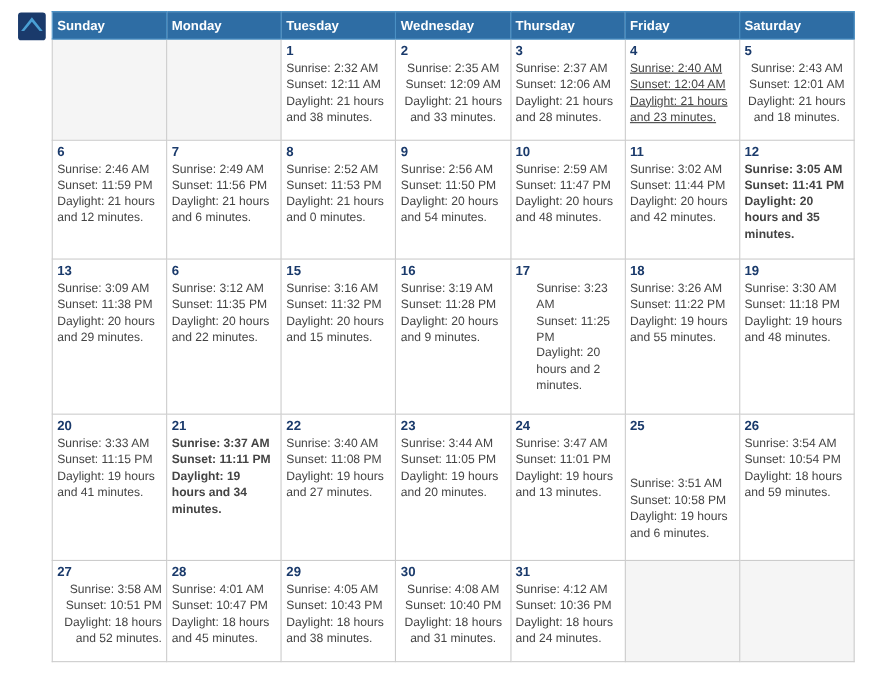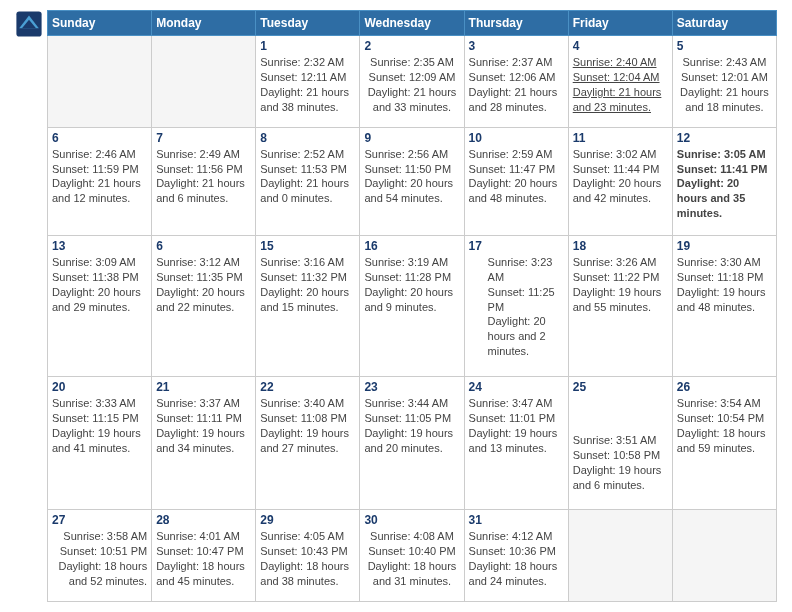--- a/index.html
+++ b/index.html
@@ -254,21 +254,21 @@
         </tr>
         <tr>
           <td>
             <span class="day-number">20</span>
             <div class="day-info" style="white-space: pre-line;">Sunrise: 3:33 AM
 Sunset: 11:15 PM
 Daylight: 19 hours and 41 minutes.</div>
           </td>
           <td>
             <span class="day-number">21</span>
-            <div class="day-info" style="white-space: pre-line;">Sunrise: 3:37 AM
+            <div class="day-info" style="white-space: pre-line; font-weight: bold;">Sunrise: 3:37 AM
 Sunset: 11:11 PM
 Daylight: 19 hours and 34 minutes.</div>
           </td>
           <td>
             <span class="day-number">22</span>
             <div class="day-info" style="white-space: pre-line;">Sunrise: 3:40 AM
 Sunset: 11:08 PM
 Daylight: 19 hours and 27 minutes.</div>
           </td>
           <td>

